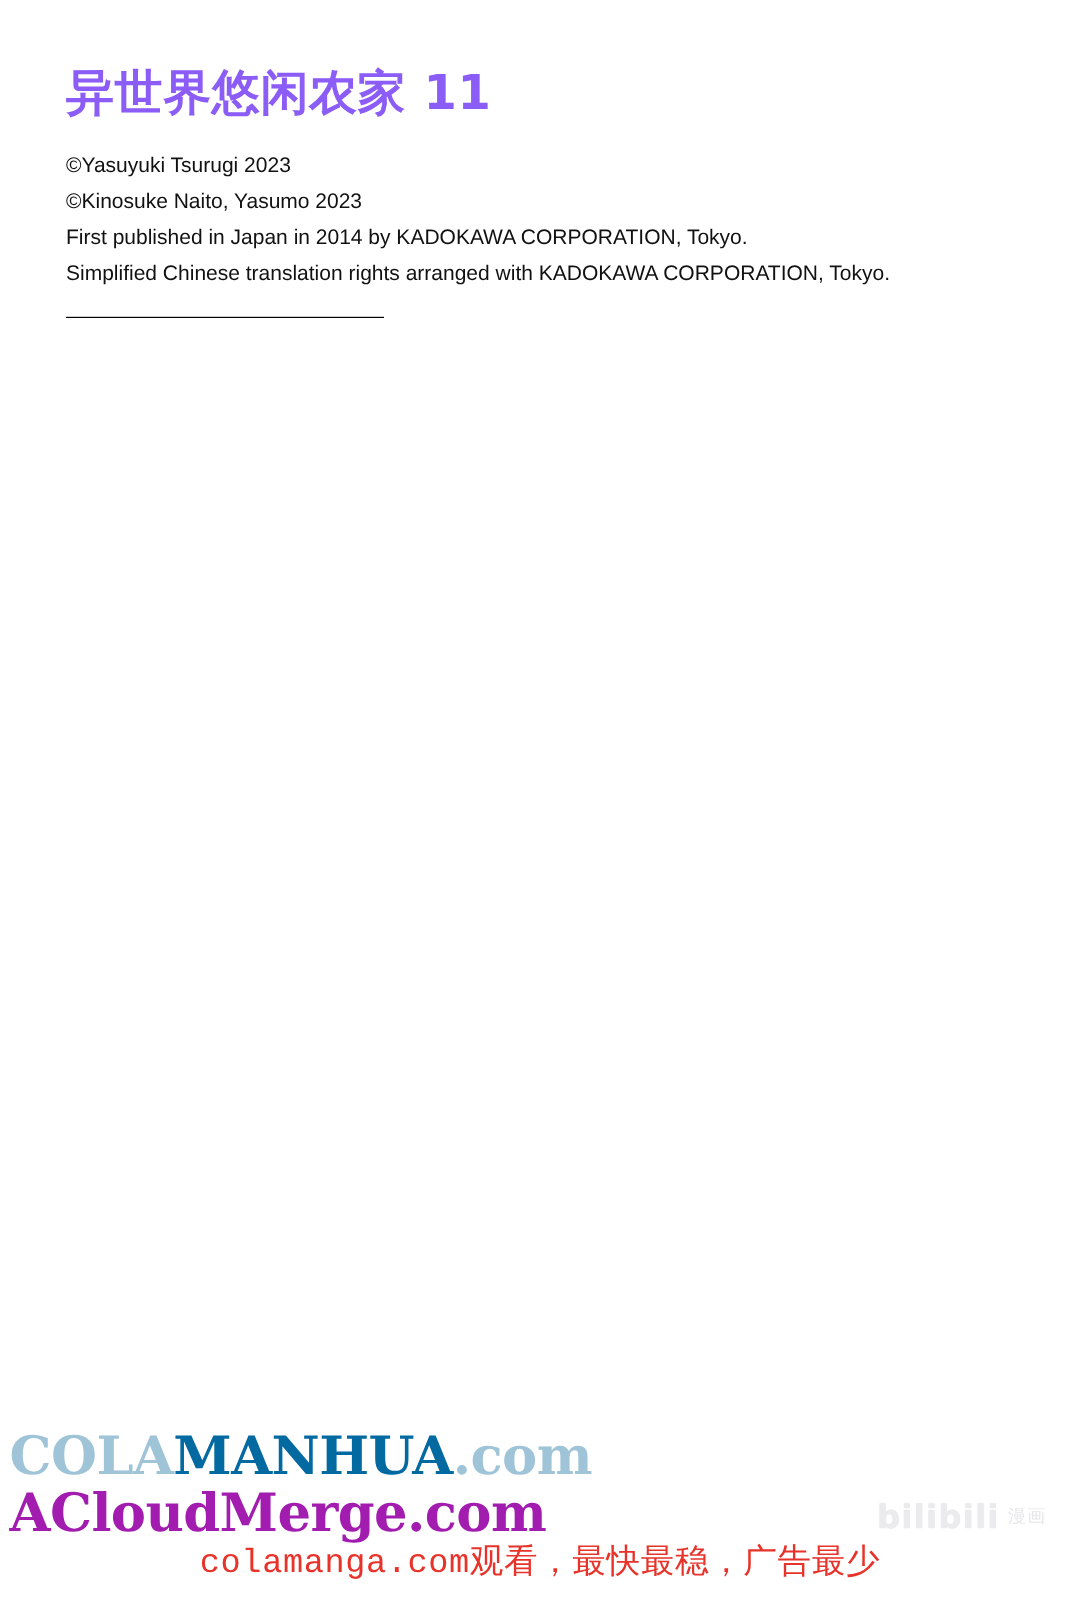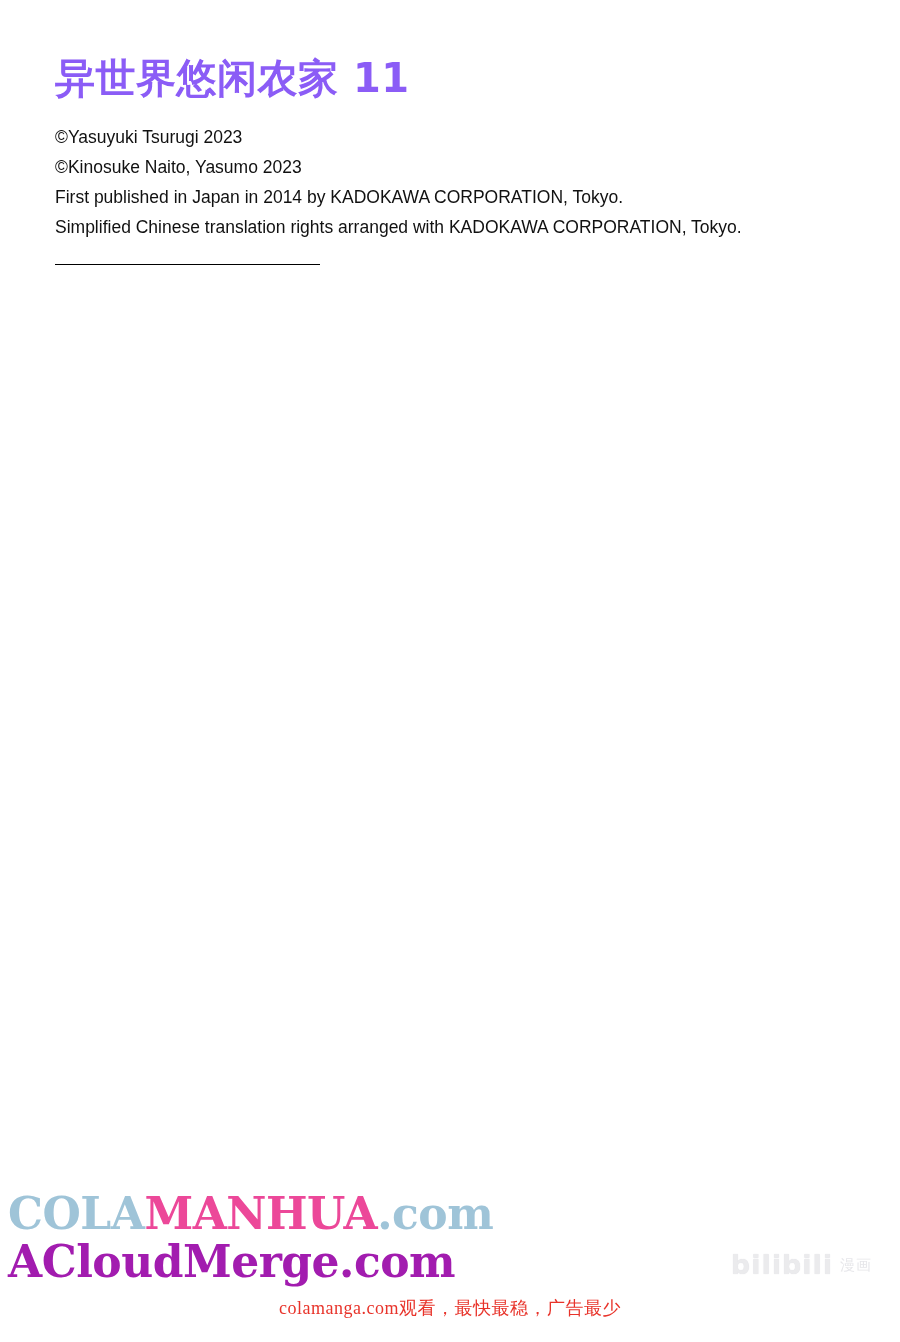--- a/index.html
+++ b/index.html
@@ -74,21 +74,21 @@
     user-select: none;
   }
   .wm-line {
     font-family: "DejaVu Serif", "Liberation Serif", serif;
     font-size: 44px;
     font-weight: 700;
     letter-spacing: -0.5px;
     white-space: pre;
   }
   .wm-line1 { color: #9fc4d8; }
-  .wm-line1 .accent { color: #ec4899; }
+  .wm-line1 .accent { color: #0369a1; }
   .wm-line2 { color: #a21caf; margin-top: 4px; }
 
   
   .bili-logo {
     position: absolute;
     right: 28px;
     bottom: 62px;
     display: flex;
     align-items: center;
     gap: 7px;
@@ -96,38 +96,38 @@
   }
   .bili-word {
     font-family: "DejaVu Sans", "Liberation Sans", sans-serif;
     font-size: 27px;
     font-weight: 700;
     color: #e9e9ec;
     letter-spacing: 1px;
     text-shadow: 0 0 1px #d6d6da;
   }
   .bili-sub {
-    font-family: Liberation Sans, sans-serif;
+    font-family: Liberation Serif, serif;
     font-size: 15px;
     color: #e4e4e8;
     line-height: 1.05;
     text-align: center;
     letter-spacing: 1px;
   }
 
   
   .promo {
     position: absolute;
     left: 0;
     right: 0;
     bottom: 22px;
     text-align: center;
     color: #e8332a;
-    font-family: Liberation Serif, serif;
-    font-size: 18px;
+    font-family: Liberation Mono, monospace;
+    font-size: 28px;
     letter-spacing: 0.5px;
     white-space: pre;
   }
 </style>
 </head>
 <body>
 
 <div class="page">
 
   <div class="colophon">

